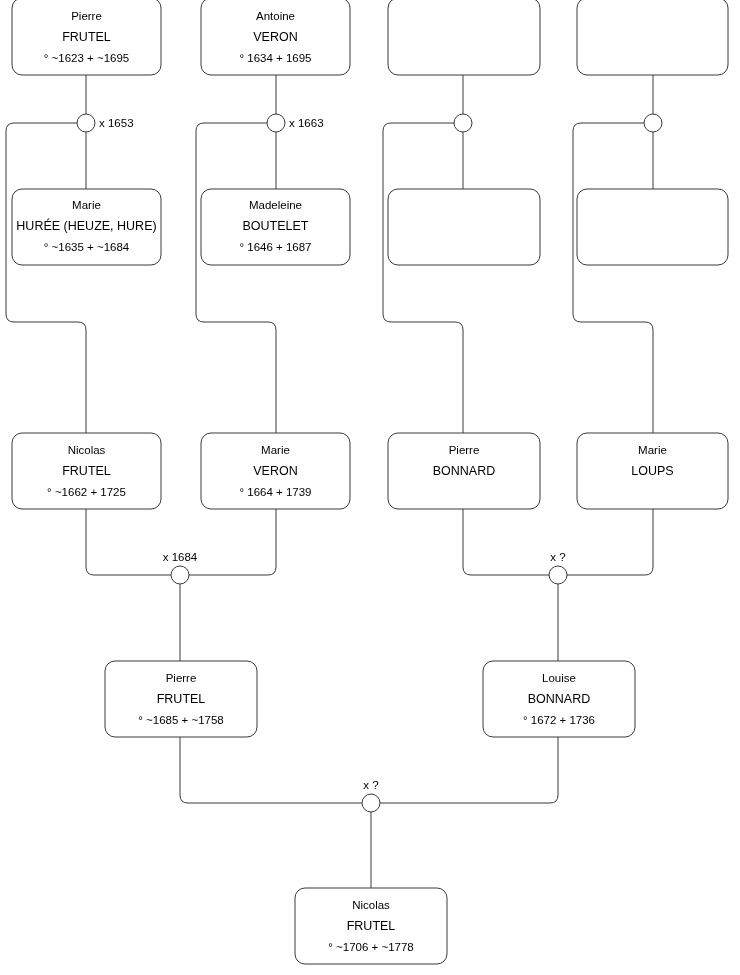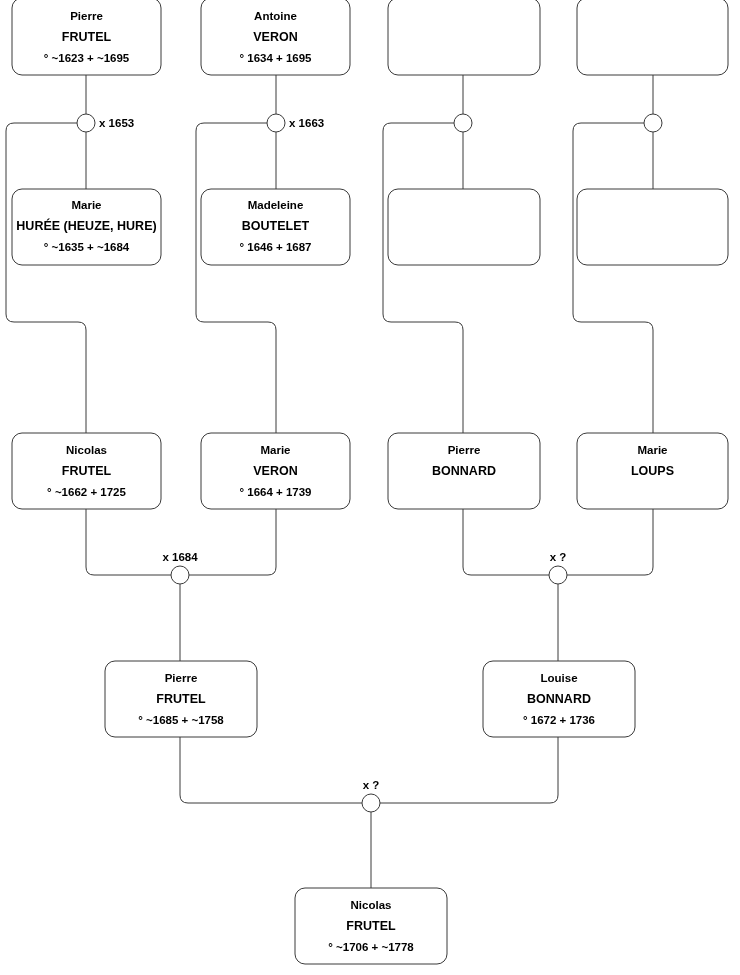--- a/index.html
+++ b/index.html
@@ -10,21 +10,20 @@
   body {
     width: 740px;
     height: 975px;
     font-family: "Liberation Sans", sans-serif;
     overflow: hidden;
   }
   #tree-root {
     position: relative;
     width: 740px;
     height: 803px;
-    font-weight: bold;
   }
   svg.tree-canvas {
     position: absolute;
     left: 0;
     top: 0;
     width: 740px;
     height: 975px;
   }
   .person-box {
     fill: #ffffff;

